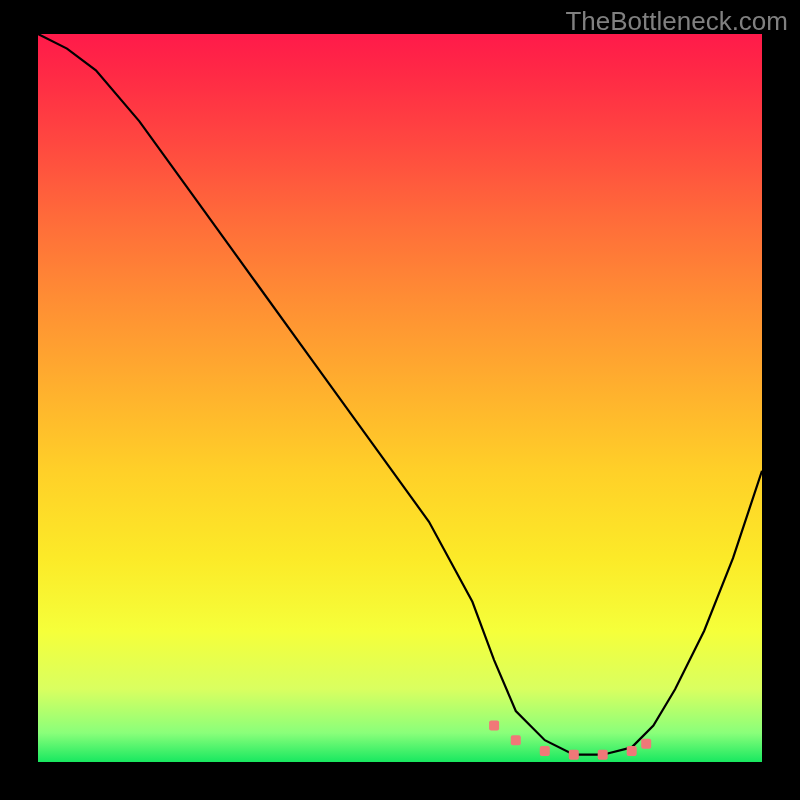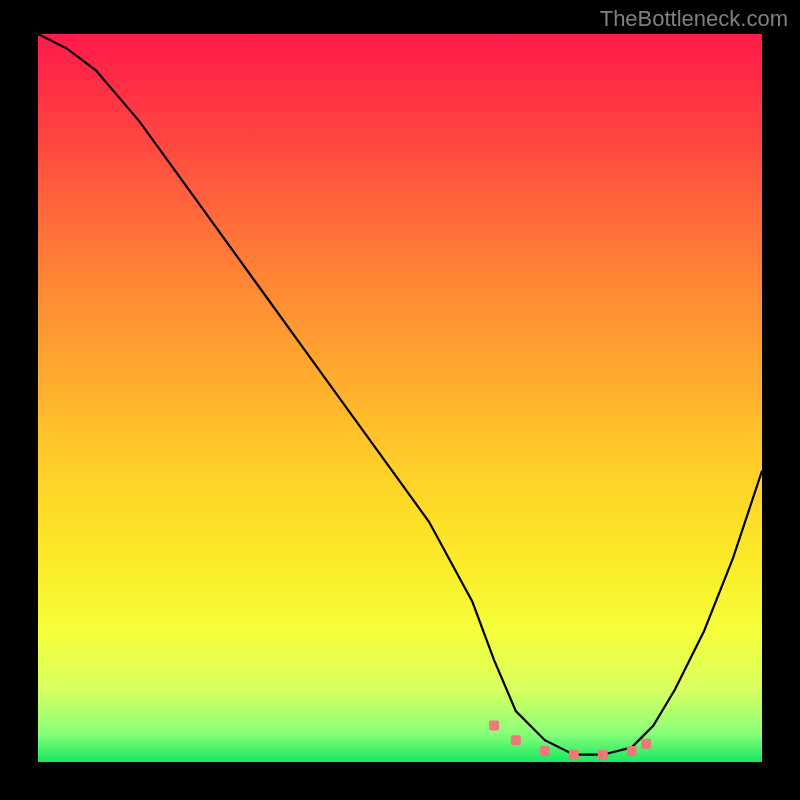--- a/index.html
+++ b/index.html
@@ -9,21 +9,21 @@
     height: 800px;
     background: #000;
     position: relative;
     font-family: Arial, sans-serif;
   }
   .watermark {
     position: absolute;
     top: 6px;
     right: 12px;
     color: #808080;
-    font-size: 22px;
+    font-size: 26px;
     font-weight: 500;
     z-index: 10;
   }
   .plot-area {
     position: absolute;
     left: 38px;
     top: 34px;
     width: 724px;
     height: 728px;
     overflow: hidden;

